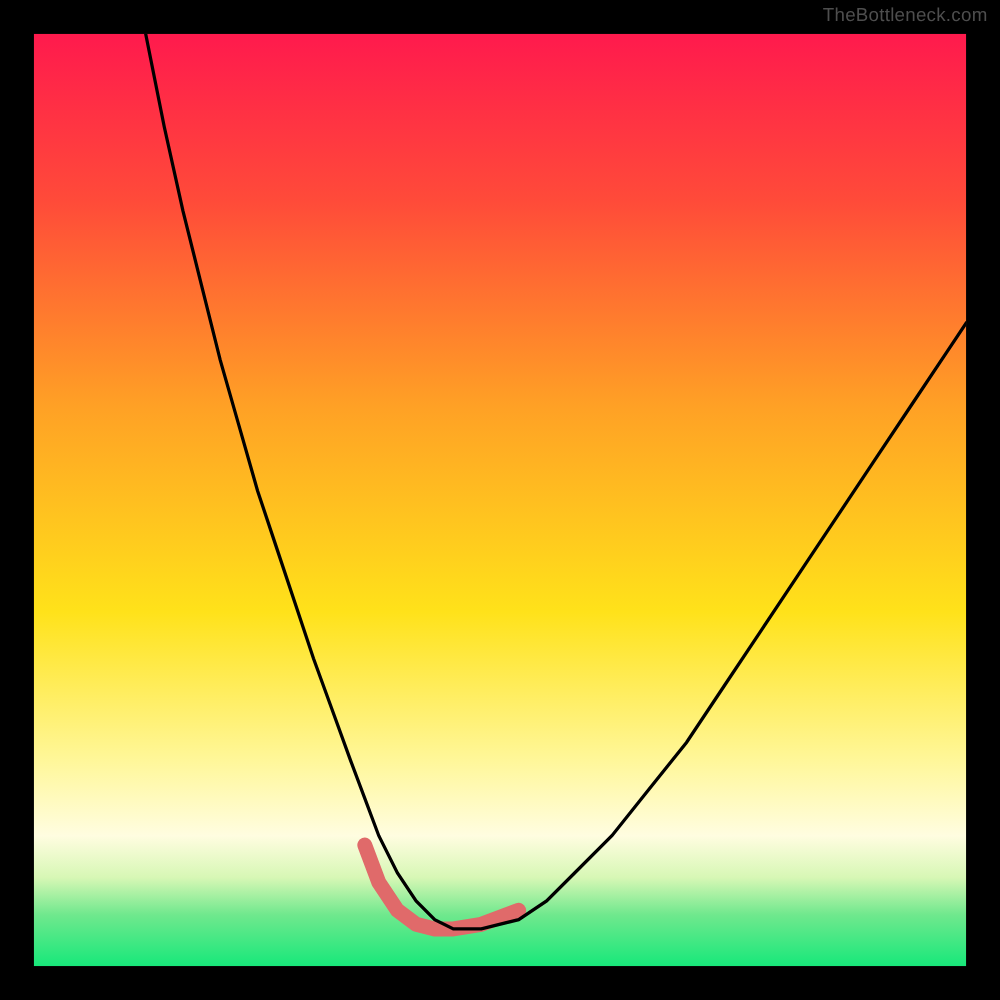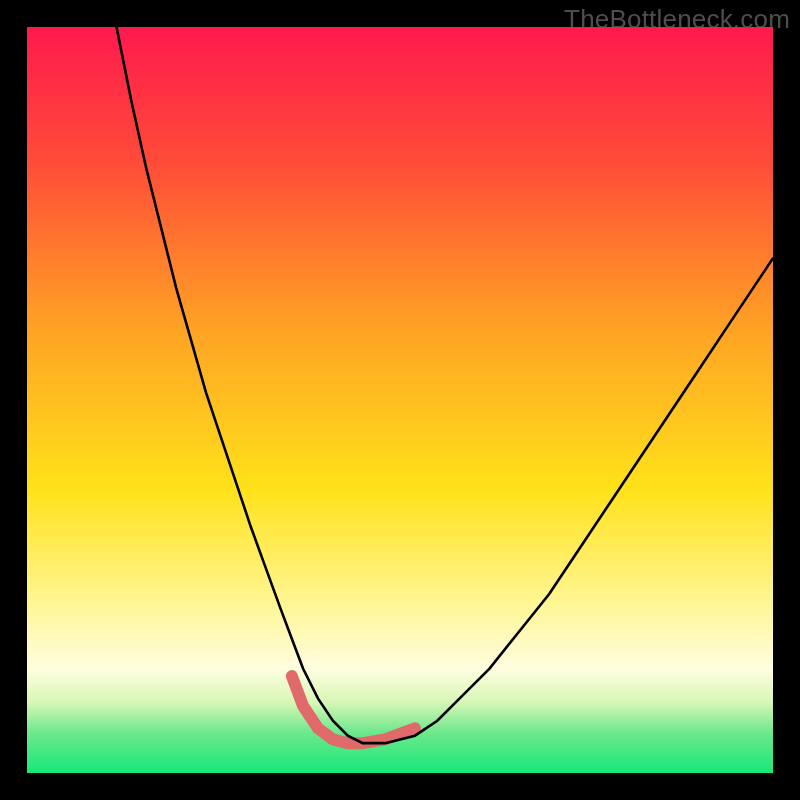--- a/index.html
+++ b/index.html
@@ -21,21 +21,21 @@
     left: 27px;
     top: 27px;
     width: 746px;
     height: 746px;
   }
   .watermark {
     position: absolute;
     top: 4px;
     right: 10px;
     color: #4e4e4e;
-    font-size: 26px;
+    font-size: 15px;
     letter-spacing: 0.2px;
     font-weight: 500;
     user-select: none;
   }
 </style>
 </head>
 <body>
 
 <div class="frame">
   <div class="watermark">TheBottleneck.com</div>

